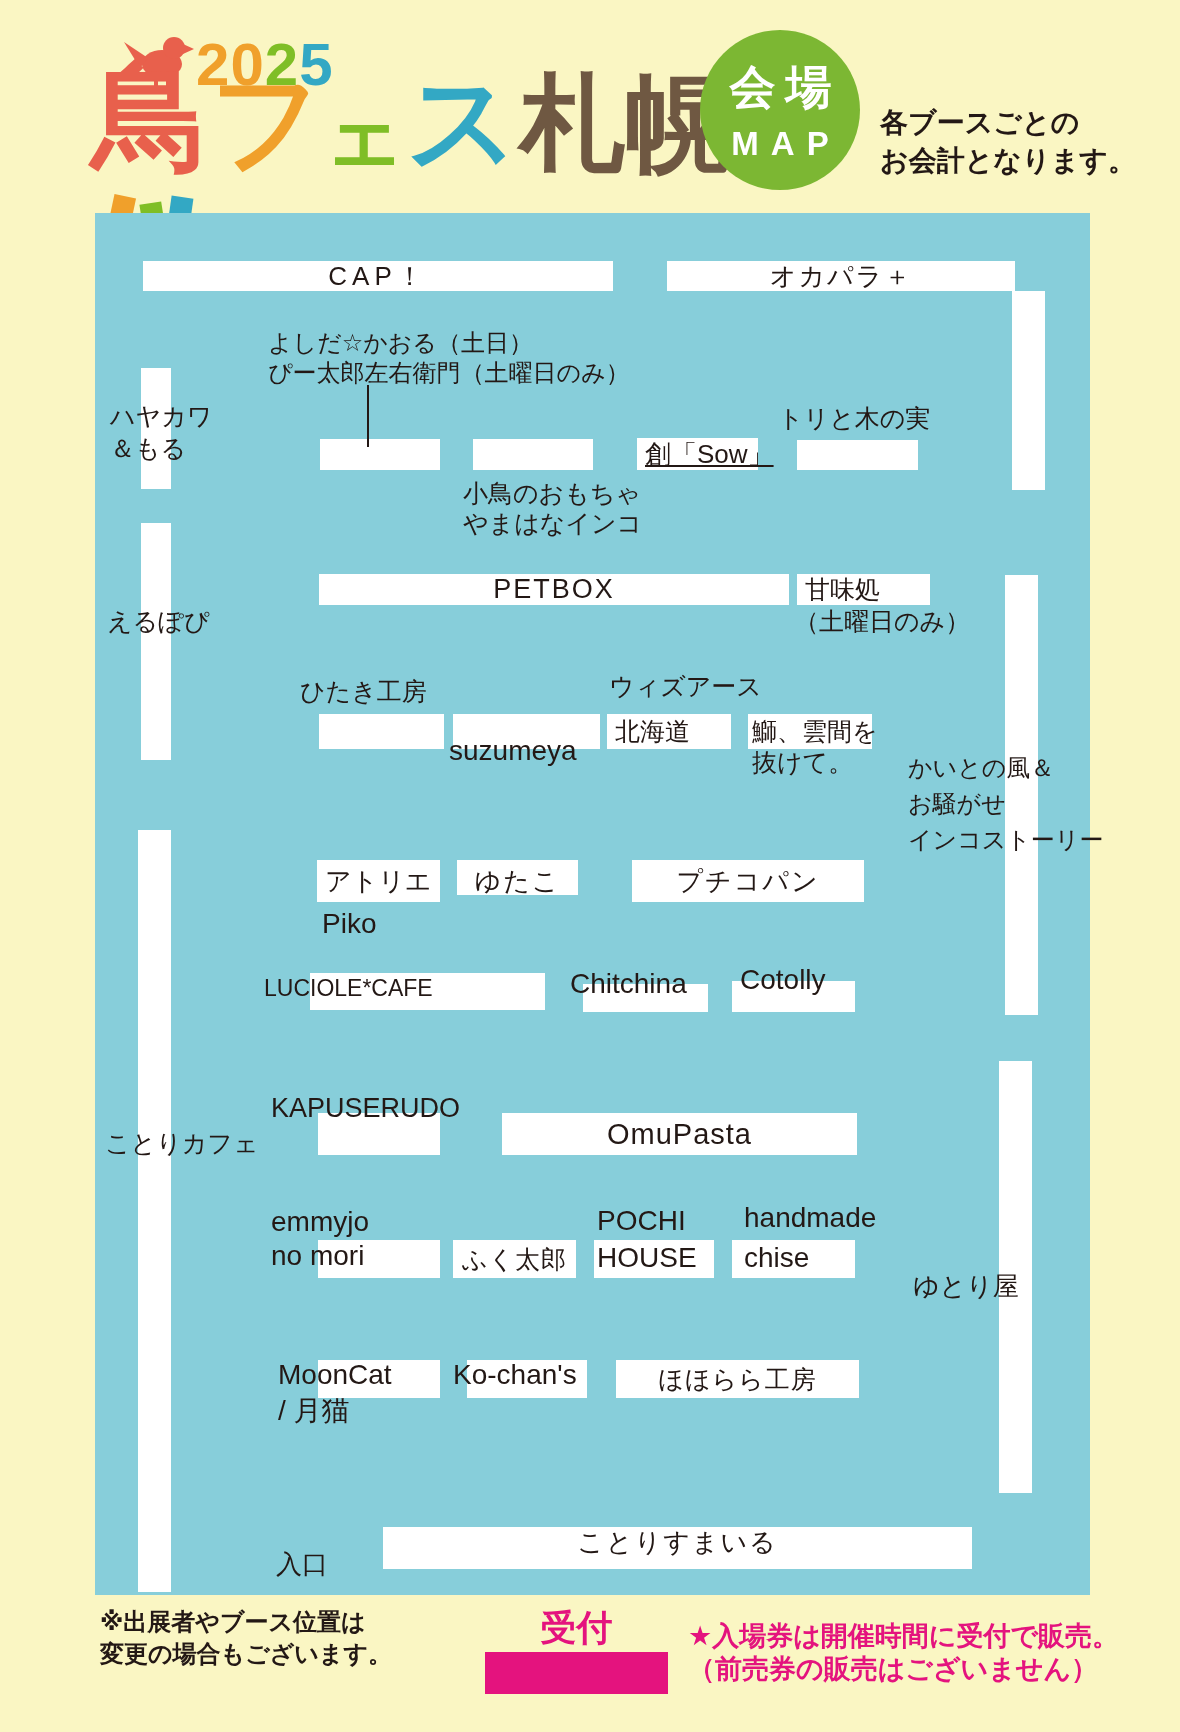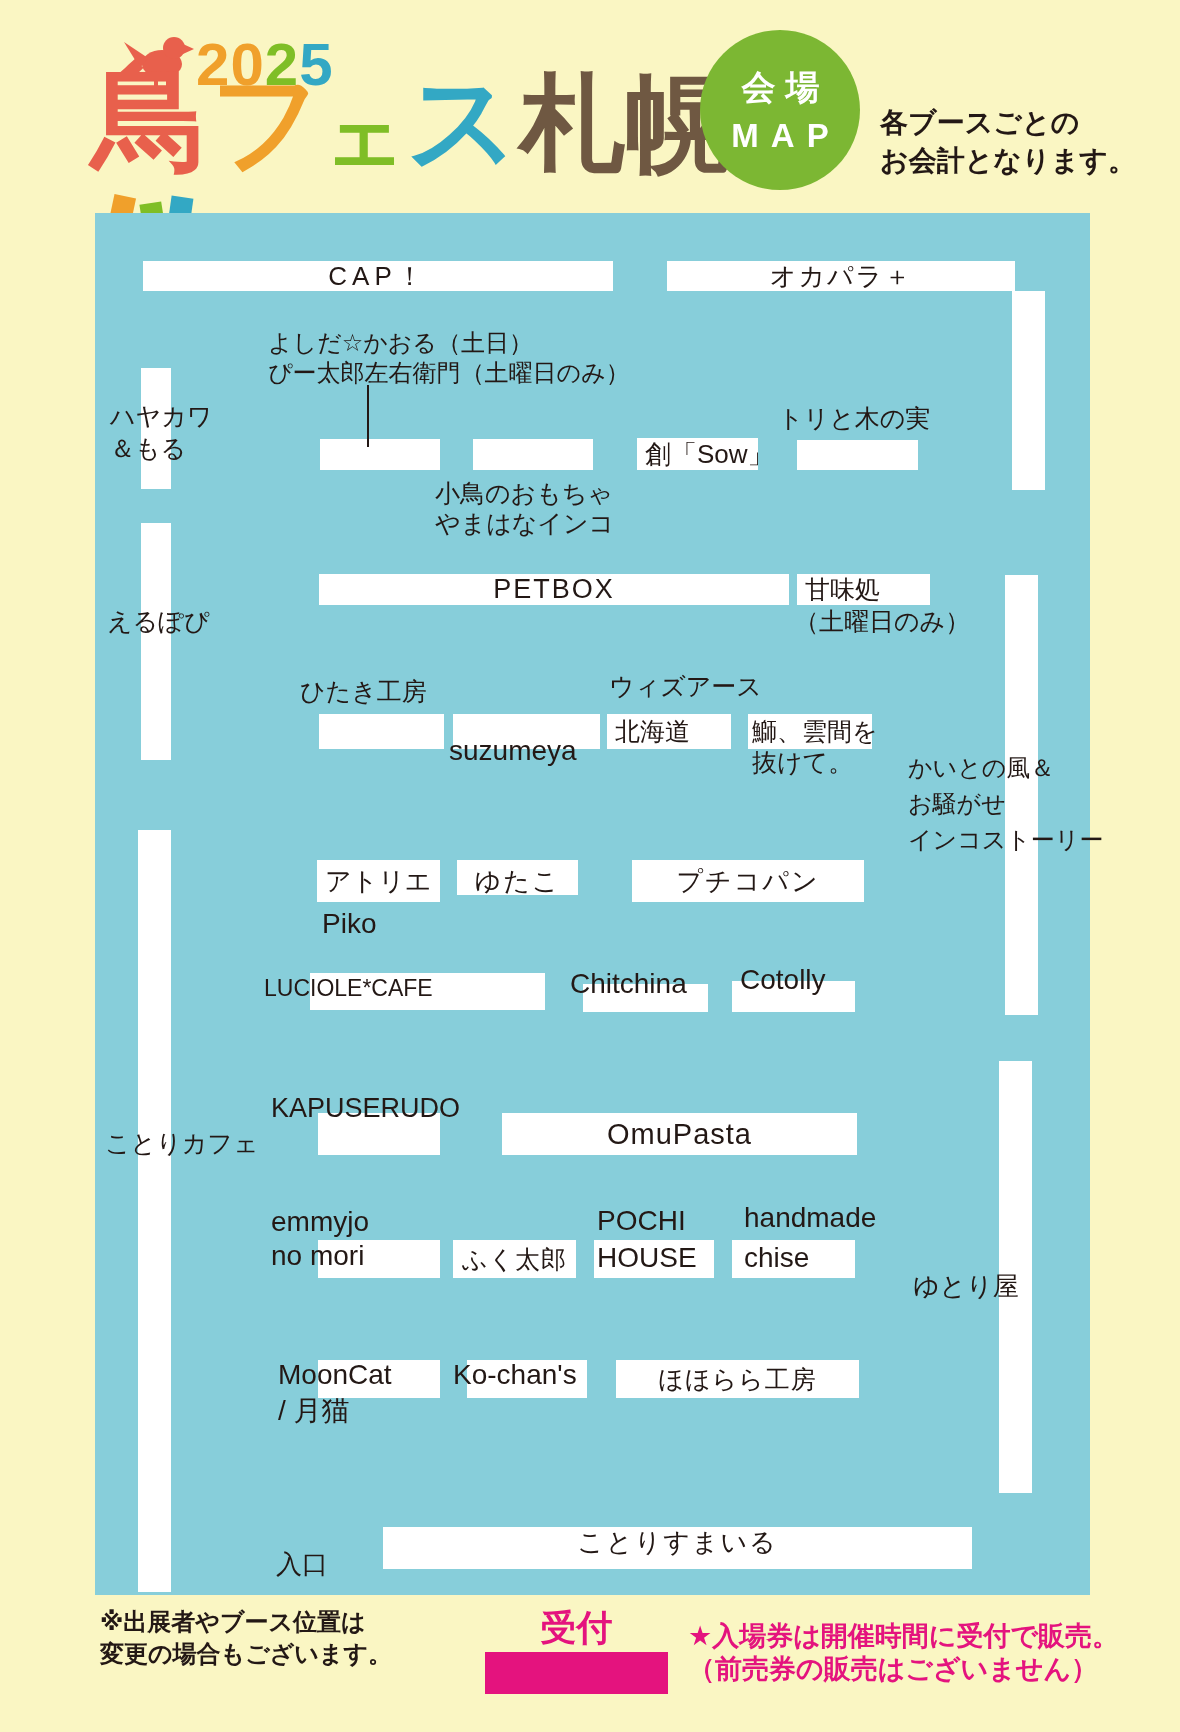--- a/index.html
+++ b/index.html
@@ -6,21 +6,21 @@
   .page{position:relative;width:1180px;height:1732px;background:#FAF6C3;overflow:hidden;
         font-family:"Liberation Sans","DejaVu Sans",sans-serif;color:#231815;}
   .abs{position:absolute;}
   
   .year{position:absolute;left:196px;top:30px;font-size:60px;font-weight:bold;letter-spacing:1px;display:flex;}
   .title{position:absolute;left:92px;top:58px;display:flex;align-items:flex-end;font-weight:bold;line-height:1;}
   .title span{display:block;}
   .sq{position:absolute;width:22px;height:22px;}
   .badge{position:absolute;left:700px;top:30px;width:160px;height:160px;border-radius:50%;
          display:flex;flex-direction:column;align-items:center;justify-content:center;color:#fff;font-weight:bold;}
-  .badge .b1{font-size:34px;letter-spacing:10px;margin-left:11px;}
+  .badge .b1{font-size:46px;letter-spacing:10px;margin-left:11px;}
   .badge .b2{font-size:33px;letter-spacing:12px;margin-left:12px;margin-top:6px;}
   .hnote{position:absolute;left:880px;top:104px;font-size:28px;font-weight:bold;line-height:1.35;}
   
   .map{position:absolute;left:95px;top:213px;width:995px;height:1382px;}
   .booth{position:absolute;background:#fff;}
   .booth .blabel{display:block;white-space:nowrap;}
   .mlabel{position:absolute;white-space:nowrap;line-height:1.2;}
   .pointer{position:absolute;width:2px;background:#231815;}
   
   .fnote{position:absolute;left:100px;top:1606px;font-size:24px;line-height:1.32;font-weight:bold;}
@@ -76,21 +76,21 @@
       <div class="booth" style="left: 572px; top: 48px; width: 348px; height: 30px;">
         <span class="blabel" style="font-size: 26px; line-height: 30px; letter-spacing: 2px; text-align: center;">オカパラ＋</span>
       </div>
       <div class="booth" style="left: 48px; top: 48px; width: 470px; height: 30px;">
         <span class="blabel" style="font-size: 26px; line-height: 30px; letter-spacing: 5px; text-align: center;">CAP！</span>
       </div>
       <div class="booth" style="left: 917px; top: 78px; width: 33px; height: 199px;"></div>
       <div class="booth" style="left: 46px; top: 155px; width: 30px; height: 121px;"></div>
       <div class="booth" style="left: 225px; top: 226px; width: 120px; height: 31px;"></div>
       <div class="booth" style="left: 378px; top: 226px; width: 120px; height: 31px;"></div>
-      <div class="booth" style="left: 542px; top: 225px; width: 121px; height: 32px;">
+      <div class="booth" style="left: 542px; top: 225px; width: 121px; height: 32px; text-decoration: underline;">
         <span class="blabel" style="font-size: 26px; line-height: 32px; letter-spacing: 0px; padding-left: 8px;">創「Sow」</span>
       </div>
       <div class="booth" style="left: 702px; top: 227px; width: 121px; height: 30px;"></div>
       <div class="booth" style="left: 46px; top: 310px; width: 30px; height: 237px;"></div>
       <div class="booth" style="left: 224px; top: 361px; width: 470px; height: 31px;">
         <span class="blabel" style="font-size: 27px; line-height: 31px; letter-spacing: 2px; text-align: center;">PETBOX</span>
       </div>
       <div class="booth" style="left: 702px; top: 361px; width: 133px; height: 31px;">
         <span class="blabel" style="font-size: 25px; line-height: 31px; letter-spacing: 0px; padding-left: 8px;">甘味処</span>
       </div>
@@ -137,21 +137,21 @@
         <div>よしだ☆かおる（土日）</div>
         <div>ぴー太郎左右衛門（土曜日のみ）</div>
       </div>
       <div class="mlabel" style="left: 15px; top: 187px; font-size: 25px; line-height: 32px;">
         <div>ハヤカワ</div>
         <div>＆もる</div>
       </div>
       <div class="mlabel" style="left: 683px; top: 190px; font-size: 25px; line-height: 30px;">
         <div>トリと木の実</div>
       </div>
-      <div class="mlabel" style="left: 340px; top: 265px; font-size: 25px; line-height: 30px;">
+      <div class="mlabel" style="left: 368px; top: 265px; font-size: 25px; line-height: 30px;">
         <div>小鳥のおもちゃ</div>
         <div>やまはなインコ</div>
       </div>
       <div class="mlabel" style="left: 12px; top: 393px; font-size: 25px; line-height: 30px;">
         <div>えるぽぴ</div>
       </div>
       <div class="mlabel" style="left: 699px; top: 393px; font-size: 25px; line-height: 30px;">
         <div>（土曜日のみ）</div>
       </div>
       <div class="mlabel" style="left: 205px; top: 463px; font-size: 25px; line-height: 30px;">

